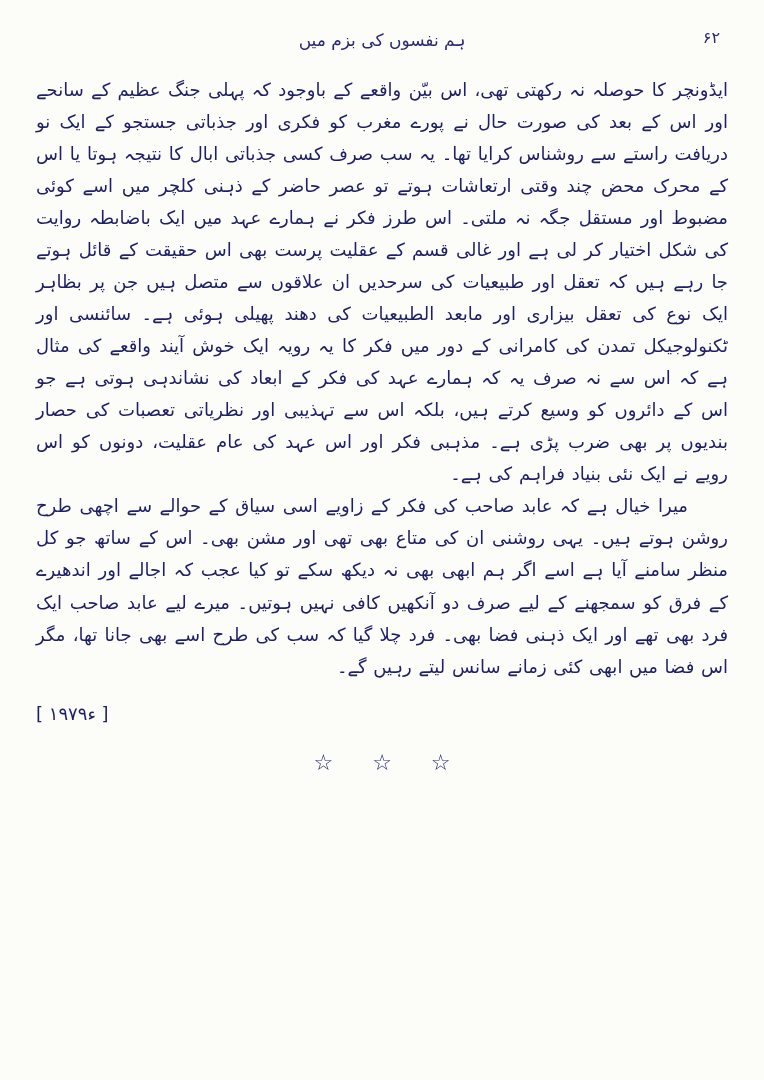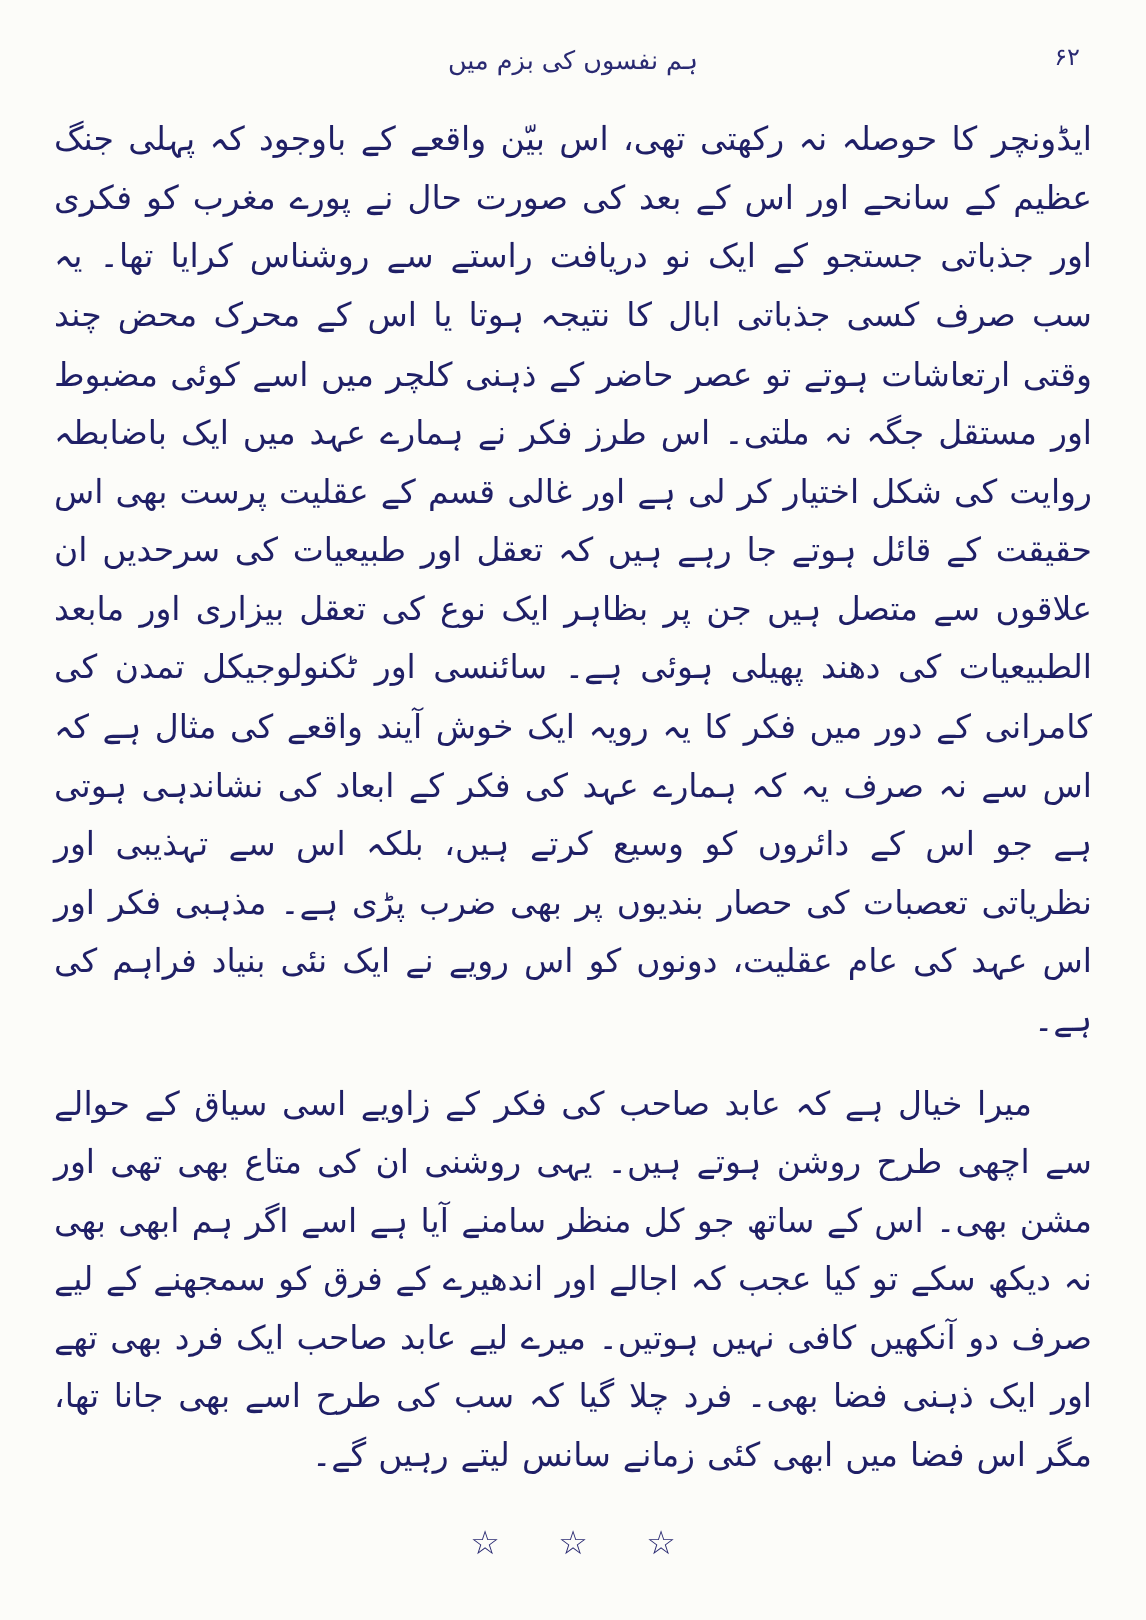--- a/index.html
+++ b/index.html
@@ -38,28 +38,28 @@
     font-size: 16px;
     color: #2a2a72;
     text-align: right;
   }
   .page-body {
     direction: rtl;
     padding: 10px 36px 0 36px;
   }
   .para {
     margin: 0;
-    font-size: 22px;
+    font-size: 18px;
     line-height: 1.78;
     text-align: justify;
     color: #1f1f66;
     word-spacing: 1px;
   }
   .para + .para {
-    margin-top: 16px;
+    margin-top: 0;
   }
   .para.indent {
     text-indent: 40px;
   }
   .date-line {
     direction: ltr;
     text-align: left;
     margin-top: 20px;
     font-size: 18px;
     color: #1f1f66;
@@ -83,18 +83,19 @@
     <span class="page-number">۶۲</span>
     <h1 class="book-title">ہم نفسوں کی بزم میں</h1>
   </header>
 
   <main class="page-body">
 
     <p class="para">ایڈونچر کا حوصلہ نہ رکھتی تھی، اس بیّن واقعے کے باوجود کہ پہلی جنگ عظیم کے سانحے اور اس کے بعد کی صورت حال نے پورے مغرب کو فکری اور جذباتی جستجو کے ایک نو دریافت راستے سے روشناس کرایا تھا۔ یہ سب صرف کسی جذباتی ابال کا نتیجہ ہوتا یا اس کے محرک محض چند وقتی ارتعاشات ہوتے تو عصر حاضر کے ذہنی کلچر میں اسے کوئی مضبوط اور مستقل جگہ نہ ملتی۔ اس طرز فکر نے ہمارے عہد میں ایک باضابطہ روایت کی شکل اختیار کر لی ہے اور غالی قسم کے عقلیت پرست بھی اس حقیقت کے قائل ہوتے جا رہے ہیں کہ تعقل اور طبیعیات کی سرحدیں ان علاقوں سے متصل ہیں جن پر بظاہر ایک نوع کی تعقل بیزاری اور مابعد الطبیعیات کی دھند پھیلی ہوئی ہے۔ سائنسی اور ٹکنولوجیکل تمدن کی کامرانی کے دور میں فکر کا یہ رویہ ایک خوش آیند واقعے کی مثال ہے کہ اس سے نہ صرف یہ کہ ہمارے عہد کی فکر کے ابعاد کی نشاندہی ہوتی ہے جو اس کے دائروں کو وسیع کرتے ہیں، بلکہ اس سے تہذیبی اور نظریاتی تعصبات کی حصار بندیوں پر بھی ضرب پڑی ہے۔ مذہبی فکر اور اس عہد کی عام عقلیت، دونوں کو اس رویے نے ایک نئی بنیاد فراہم کی ہے۔</p>
 
     <p class="para indent">میرا خیال ہے کہ عابد صاحب کی فکر کے زاویے اسی سیاق کے حوالے سے اچھی طرح روشن ہوتے ہیں۔ یہی روشنی ان کی متاع بھی تھی اور مشن بھی۔ اس کے ساتھ جو کل منظر سامنے آیا ہے اسے اگر ہم ابھی بھی نہ دیکھ سکے تو کیا عجب کہ اجالے اور اندھیرے کے فرق کو سمجھنے کے لیے صرف دو آنکھیں کافی نہیں ہوتیں۔ میرے لیے عابد صاحب ایک فرد بھی تھے اور ایک ذہنی فضا بھی۔ فرد چلا گیا کہ سب کی طرح اسے بھی جانا تھا، مگر اس فضا میں ابھی کئی زمانے سانس لیتے رہیں گے۔</p>
 
+    <div class="date-line">[ ۱۹۷۹ء ]</div>
 
     <div class="stars">☆ ☆ ☆</div>
 
   </main>
 
 </div>
 
 </body></html>

